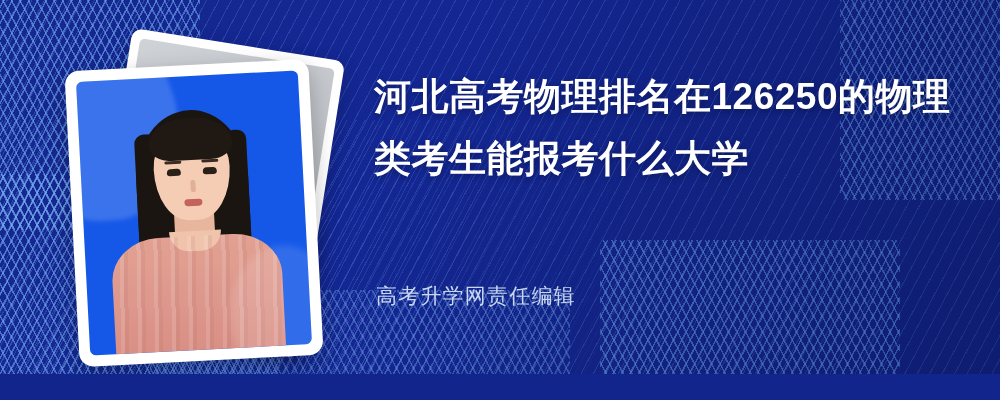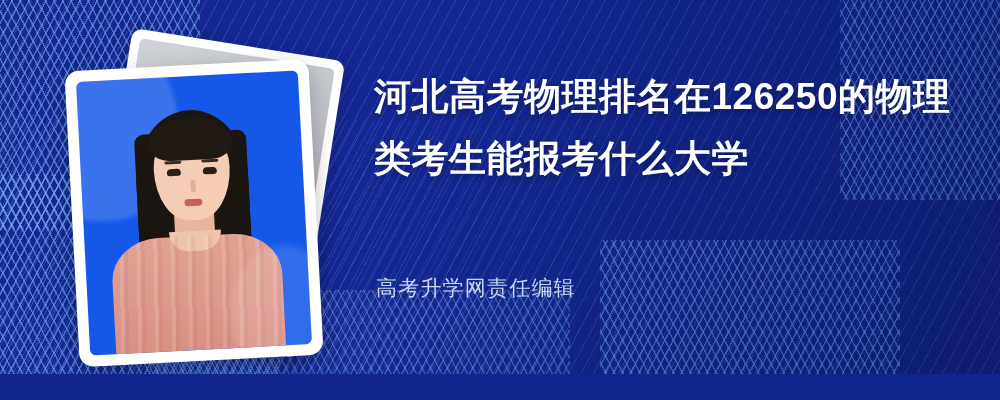--- a/index.html
+++ b/index.html
@@ -293,21 +293,21 @@
   }
   .author-name {
     color: #ffffff;
     font-size: 28px;
     font-weight: 700;
     letter-spacing: 1px;
     line-height: 36px;
     text-shadow: 0 2px 6px rgba(0,0,0,0.28);
   }
   .author-role {
-    margin-top: 4px;
+    margin-top: 12px;
     margin-left: -16px;
     color: #c8d6ef;
     font-size: 21px;
     font-weight: 400;
     letter-spacing: 1.2px;
     line-height: 28px;
   }
 </style>
 </head>
 <body>

